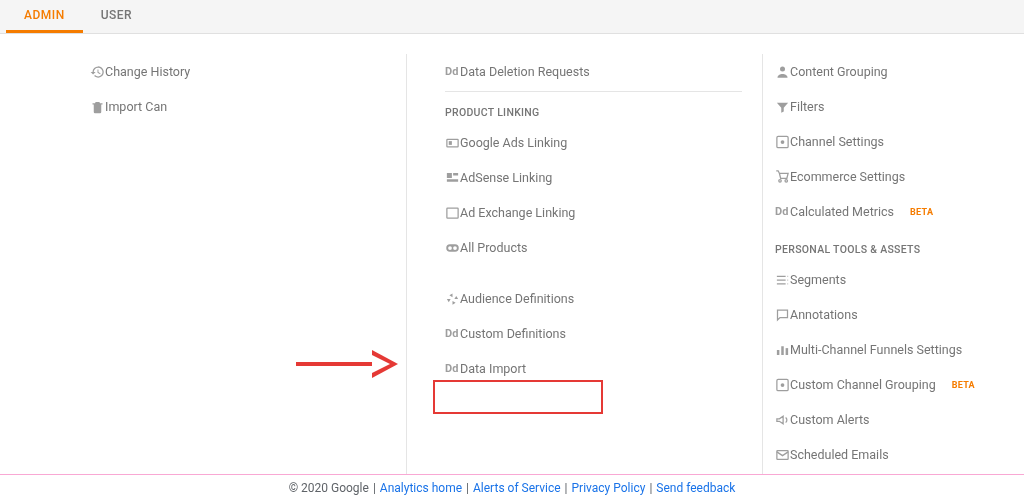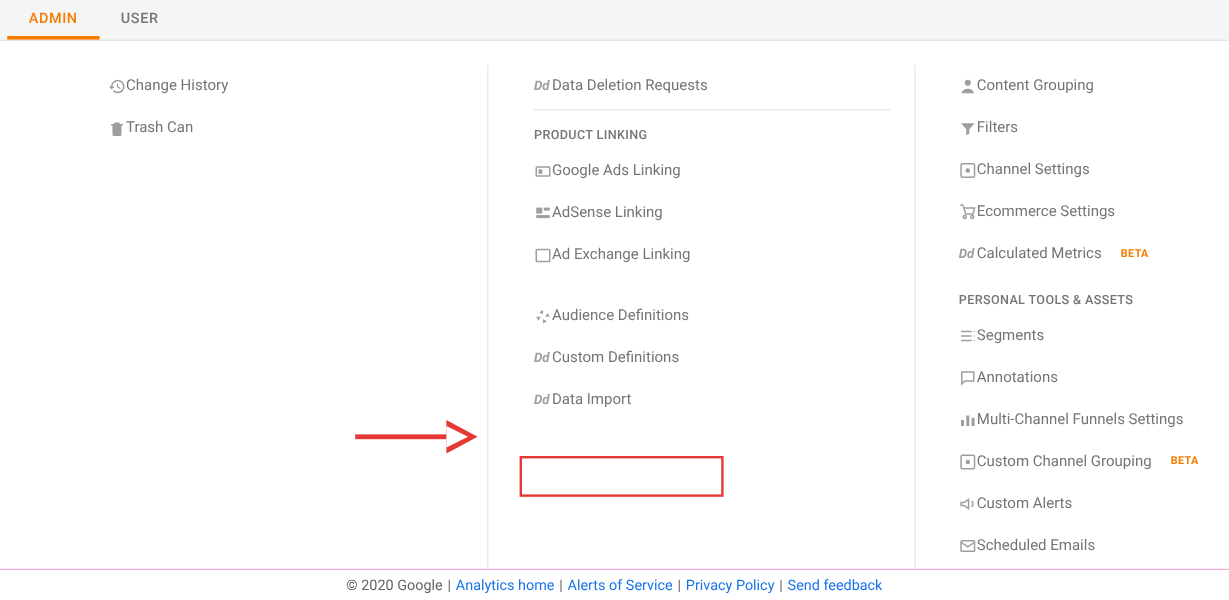--- a/index.html
+++ b/index.html
@@ -37,36 +37,35 @@
   border-bottom-color: #f57c00;
 }
 .cols {
   display: flex;
   height: 440px;
   padding: 20px 0 0;
 }
 .col { position: relative; }
 .col1 { width: 406px; padding-left: 90px; }
 .col2 { width: 356px; padding-left: 38px; border-left: 1px solid #e5e5e5; }
-.col3 { width: 262px; padding-left: 36px; border-left: 1px solid #e5e5e5; }
+.col3 { width: 262px; padding-left: 12px; border-left: 1px solid #e5e5e5; }
 
 .item {
   display: flex;
   align-items: center;
   height: 35px;
   color: #757575;
   font-size: 12.5px;
   cursor: pointer;
 }
 .item .ic {
   width: 15px;
   display: flex;
   align-items: center;
   justify-content: flex-start;
-  font-style: italic;
 }
 .section-h {
   font-size: 10.5px;
   font-weight: 500;
   color: #757575;
   letter-spacing: 0.3px;
   margin: 14px 0 6px 0;
 }
 .badge {
   font-size: 9px;
@@ -149,21 +148,21 @@
           </svg>
       </span>
       <span>Change History</span>
     </div>
     <div class="item">
       <span class="ic">
         <svg width="16" height="16" viewBox="0 0 24 24">
             <path d="M6 7h12v13a2 2 0 01-2 2H8a2 2 0 01-2-2zM9 4h6l1 2h4v2H4V6h4z"></path>
           </svg>
       </span>
-      <span>Trash Can</span>
+      <span>Import Can</span>
     </div>
   </div>
 
   <div class="col col2">
     <div class="item">
       <span class="ic">
           <span style="font-size:11px;font-weight:700;color:#9e9e9e">Dd</span>
         </span>
       <span>Data Deletion Requests</span>
     </div>
@@ -188,20 +187,30 @@
         </span>
       <span>AdSense Linking</span>
     </div>
     <div class="item">
       <span class="ic">
           <svg width="16" height="16" viewBox="0 0 24 24">
             <rect x="3" y="4" width="18" height="16" rx="1" fill="none" stroke="#9e9e9e" stroke-width="2"></rect>
           </svg>
         </span>
       <span>Ad Exchange Linking</span>
+    </div>
+    <div class="item">
+      <span class="ic">
+          <svg width="16" height="12" viewBox="0 0 24 18">
+            <rect x="2" y="3" width="20" height="12" rx="6" fill="#9e9e9e"></rect>
+            <circle cx="8" cy="9" r="3" fill="#fff"></circle>
+            <circle cx="16" cy="9" r="3" fill="#fff"></circle>
+          </svg>
+        </span>
+      <span>All Products</span>
     </div>
     <div style="height:16px"></div>
     <div class="item">
       <span class="ic">
           <svg width="16" height="16" viewBox="0 0 24 24">
             <path d="M12 3v6L7 6zM12 21v-6l5 3zM3 12h6l-3 5zM21 12h-6l3-5z"></path>
           </svg>
         </span>
       <span>Audience Definitions</span>
     </div>

